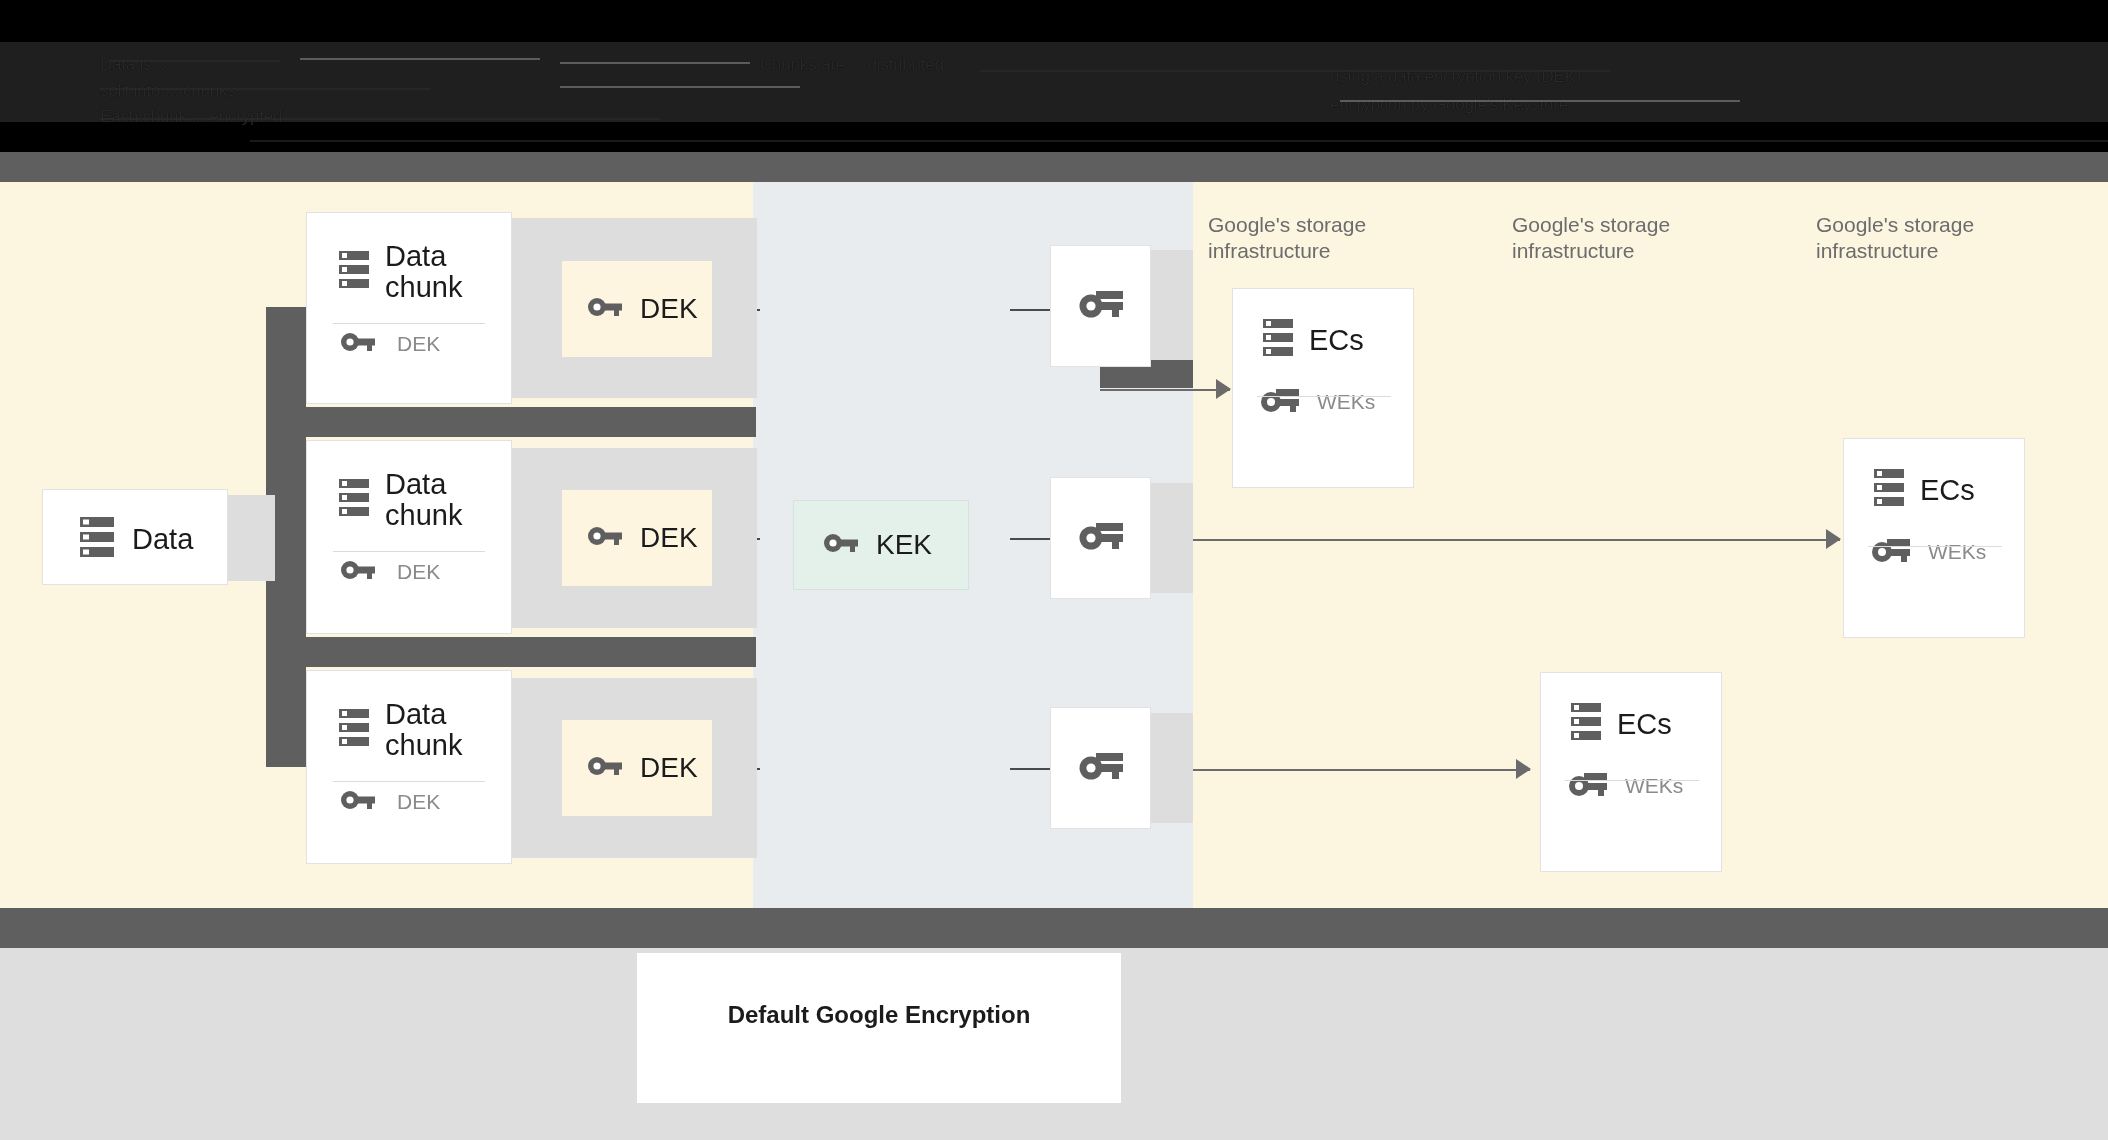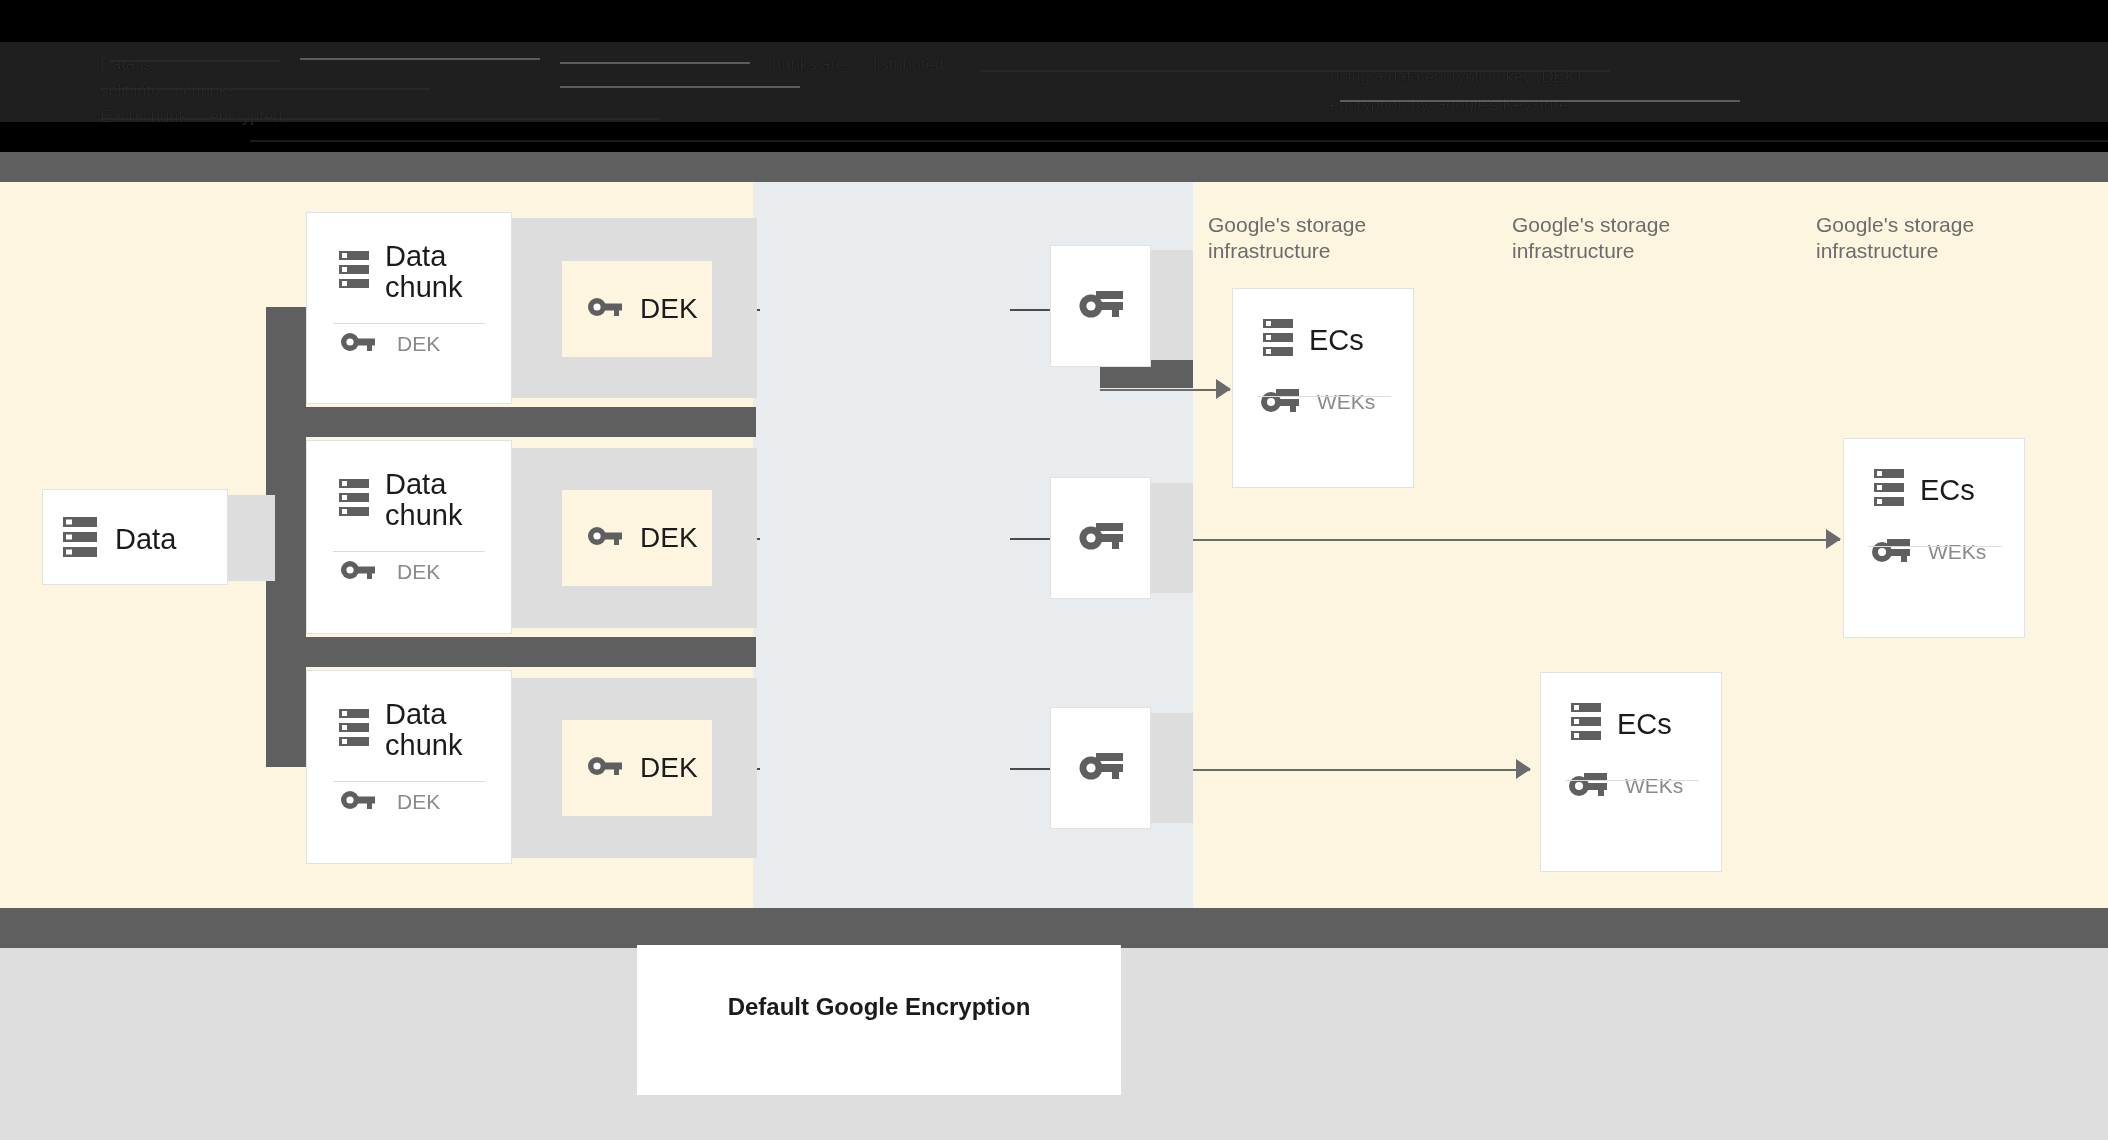--- a/index.html
+++ b/index.html
@@ -42,21 +42,21 @@
   .lbl-gray{color:#8a8a8a;font-size:21px;}
   .divider{position:absolute;height:1px;background:#dcdcdc;}
 
   .keybox{position:absolute;box-sizing:border-box;display:flex;align-items:center;}
   .keybox .lbl{color:#1b1b1b;font-size:28px;}
 
   .sect-label{position:absolute;color:#6c6c6c;font-size:21px;line-height:26px;}
 
   
   .caption{position:absolute;background:#ffffff;display:flex;flex-direction:column;
-           align-items:center;justify-content:center;}
+           align-items:center;justify-content:center;margin-top:8px;}
   .caption .t1{font-size:24px;font-weight:bold;color:#1b1b1b;margin-bottom:26px;}
   .caption .t2{font-size:24px;color:#1b1b1b;text-align:center;line-height:30px;}
   .caption .t2 b{font-weight:bold;}
 </style>
 </head>
 <body>
 
 <div id="stage">
 
   <div class="hdr">
@@ -107,21 +107,21 @@
   <div class="arrowhead" style="left:1216px;top:379px;border-top:10px solid transparent;border-bottom:10px solid transparent;border-left:15px solid #6b6b6b;"></div>
 
   <div class="ln-thin" style="left:1160px;top:539px;width:680px;"></div>
   <div class="arrowhead" style="left:1826px;top:529px;border-top:10px solid transparent;border-bottom:10px solid transparent;border-left:15px solid #6b6b6b;"></div>
 
   <div class="ln-thin" style="left:1160px;top:769px;width:370px;"></div>
   <div class="arrowhead" style="left:1516px;top:759px;border-top:10px solid transparent;border-bottom:10px solid transparent;border-left:15px solid #6b6b6b;"></div>
 
   <div class="card-shadow" style="left:225px;top:495px;width:50px;height:86px;"></div>
   <div class="card" style="left:42px;top:489px;width:186px;height:96px;">
-    <div class="card-row" style="padding:26px 0 0 20px;">
+    <div class="card-row" style="padding:26px 0 0 20px;margin-left:17px;">
       <span class="sv-icon">
         <svg width="34" height="42" viewBox="0 0 34 42">
           <rect x="0" y="1" width="34" height="10" fill="#5f5f5f"></rect>
           <rect x="3" y="3.5" width="6" height="5" fill="#ffffff"></rect>
           <rect x="0" y="16" width="34" height="10" fill="#5f5f5f"></rect>
           <rect x="3" y="18.5" width="6" height="5" fill="#ffffff"></rect>
           <rect x="0" y="31" width="34" height="10" fill="#5f5f5f"></rect>
           <rect x="3" y="33.5" width="6" height="5" fill="#ffffff"></rect>
         </svg>
       </span>
@@ -245,20 +245,31 @@
       <svg width="34" height="22" viewBox="0 0 34 22">
         <circle cx="9" cy="11" r="9" fill="#5f5f5f"></circle>
           <circle cx="9" cy="11" r="3.6" fill="#fff"></circle>
         <rect x="13" y="7.5" width="21" height="7" fill="#5f5f5f"></rect>
         <rect x="26" y="12" width="5" height="8" fill="#5f5f5f"></rect>
       </svg>
     </span>
     <span class="lbl" style="margin-left:18px;">DEK</span>
   </div>
 
+  <div class="keybox" style="left:793px;top:500px;width:176px;height:90px;background:#e4f0ea;border:1px solid #d6e3dc;padding-left:30px;">
+    <span class="key-icon">
+      <svg width="34" height="22" viewBox="0 0 34 22">
+        <circle cx="9" cy="11" r="9" fill="#5f5f5f"></circle>
+          <circle cx="9" cy="11" r="3.6" fill="#fff"></circle>
+        <rect x="13" y="7.5" width="21" height="7" fill="#5f5f5f"></rect>
+        <rect x="26" y="12" width="5" height="8" fill="#5f5f5f"></rect>
+      </svg>
+    </span>
+    <span class="lbl" style="margin-left:18px;">KEK</span>
+  </div>
 
   <div class="card-shadow" style="left:1100px;top:250px;width:93px;height:110px;"></div>
   <div class="card" style="left:1050px;top:245px;width:101px;height:122px;display:flex;align-items:center;justify-content:center;">
     <span class="key-icon">
       <svg width="44" height="30" viewBox="0 0 44 30">
         <circle cx="12" cy="17" r="11.5" fill="#5f5f5f"></circle>
           <circle cx="12" cy="17" r="4.6" fill="#fff"></circle>
         <rect x="17" y="2" width="27" height="8" fill="#5f5f5f"></rect>
         <rect x="17" y="13" width="27" height="8" fill="#5f5f5f"></rect>
         <rect x="33" y="20" width="7" height="8" fill="#5f5f5f"></rect>

